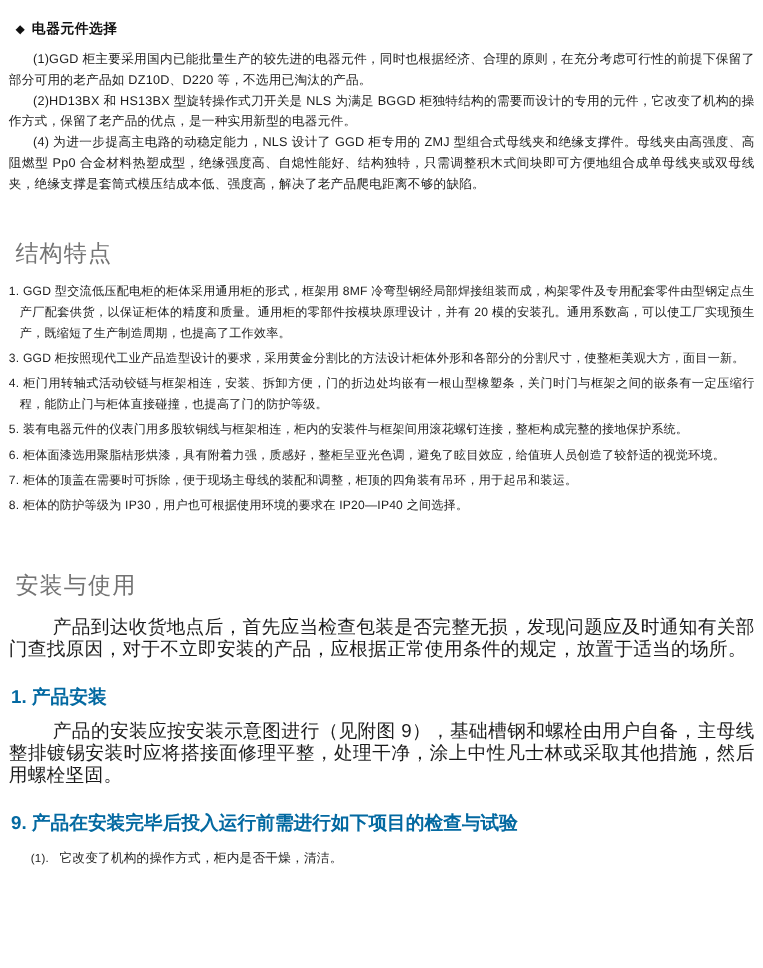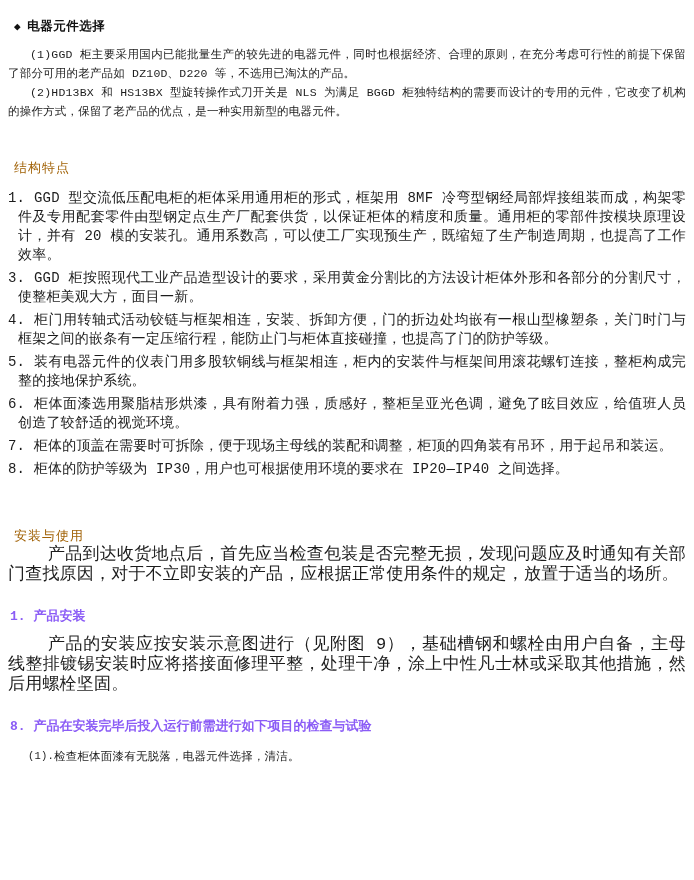--- a/index.html
+++ b/index.html
@@ -9,21 +9,20 @@
     background: #ffffff;
     font-family: "Liberation Sans", "DejaVu Sans", sans-serif;
     color: #1c1c1c;
     overflow: hidden;
   }
   .page {
     box-sizing: border-box;
     width: 694px;
     height: 880px;
     padding: 10px 8px 0 8px;
-    font-family: Liberation Mono, monospace;
   }
   
   .doc-title {
     font-size: 12.5px;
     font-weight: bold;
     color: #111111;
     margin: 8px 0 2px 6px;
     letter-spacing: 0.5px;
   }
   .doc-title .bullet { margin-right: 6px; font-size: 11px; }
@@ -32,51 +31,51 @@
     font-size: 11.5px;
     line-height: 19px;
     margin: 0;
     text-indent: 22px;
     text-align: justify;
     letter-spacing: 0.2px;
   }
   .para-block { margin-top: 10px; }
   
   .section-heading {
-    font-size: 13px;
+    font-size: 21px;
     font-weight: 400;
-    color: #a16207;
+    color: #737373;
     margin: 0 0 0 6px;
     letter-spacing: 1px;
   }
   .structure-heading { margin-top: 38px; margin-bottom: 12px; }
-  .install-heading { margin-top: 48px; }
+  .install-heading { margin-top: 48px; margin-bottom: 14px; }
   
   .feat-item {
-    font-size: 14px;
+    font-size: 11px;
     line-height: 19px;
     margin: 0 0 4px 0;
     padding-left: 10px;
     text-indent: -10px;
     text-align: justify;
     letter-spacing: 0.2px;
   }
   
   .intro-para {
     font-size: 17px;
     line-height: 20px;
     margin: 0;
     text-indent: 40px;
     text-align: justify;
     letter-spacing: 0.2px;
   }
   .sub-heading {
-    font-size: 13px;
+    font-size: 17px;
     font-weight: bold;
-    color: #8b5cf6;
+    color: #0369a1;
     margin: 22px 0 10px 2px;
   }
   .checklist { margin-top: 12px; }
   .check-item {
     font-size: 11.5px;
     line-height: 19px;
     margin: 0 0 8px 0;
     padding-left: 46px;
     position: relative;
     text-align: justify;
@@ -93,38 +92,39 @@
 <body>
 
 <div class="page">
 
   <div class="doc-title">
     <span class="bullet">◆</span><span>电器元件选择</span>
   </div>
   <div class="para-block">
     <p class="para">(1)GGD 柜主要采用国内已能批量生产的较先进的电器元件，同时也根据经济、合理的原则，在充分考虑可行性的前提下保留了部分可用的老产品如 DZ10D、D220 等，不选用已淘汰的产品。</p>
     <p class="para">(2)HD13BX 和 HS13BX 型旋转操作式刀开关是 NLS 为满足 BGGD 柜独特结构的需要而设计的专用的元件，它改变了机构的操作方式，保留了老产品的优点，是一种实用新型的电器元件。</p>
+    <p class="para">(4) 为进一步提高主电路的动稳定能力，NLS 设计了 GGD 柜专用的 ZMJ 型组合式母线夹和绝缘支撑件。母线夹由高强度、高阻燃型 Pp0 合金材料热塑成型，绝缘强度高、自熄性能好、结构独特，只需调整积木式间块即可方便地组合成单母线夹或双母线夹，绝缘支撑是套筒式模压结成本低、强度高，解决了老产品爬电距离不够的缺陷。</p>
   </div>
 
   <h2 class="section-heading structure-heading">结构特点</h2>
   <div>
     <p class="feat-item">1. GGD 型交流低压配电柜的柜体采用通用柜的形式，框架用 8MF 冷弯型钢经局部焊接组装而成，构架零件及专用配套零件由型钢定点生产厂配套供货，以保证柜体的精度和质量。通用柜的零部件按模块原理设计，并有 20 模的安装孔。通用系数高，可以使工厂实现预生产，既缩短了生产制造周期，也提高了工作效率。</p>
     <p class="feat-item">3. GGD 柜按照现代工业产品造型设计的要求，采用黄金分割比的方法设计柜体外形和各部分的分割尺寸，使整柜美观大方，面目一新。</p>
     <p class="feat-item">4. 柜门用转轴式活动铰链与框架相连，安装、拆卸方便，门的折边处均嵌有一根山型橡塑条，关门时门与框架之间的嵌条有一定压缩行程，能防止门与柜体直接碰撞，也提高了门的防护等级。</p>
     <p class="feat-item">5. 装有电器元件的仪表门用多股软铜线与框架相连，柜内的安装件与框架间用滚花螺钉连接，整柜构成完整的接地保护系统。</p>
     <p class="feat-item">6. 柜体面漆选用聚脂桔形烘漆，具有附着力强，质感好，整柜呈亚光色调，避免了眩目效应，给值班人员创造了较舒适的视觉环境。</p>
     <p class="feat-item">7. 柜体的顶盖在需要时可拆除，便于现场主母线的装配和调整，柜顶的四角装有吊环，用于起吊和装运。</p>
     <p class="feat-item">8. 柜体的防护等级为 IP30，用户也可根据使用环境的要求在 IP20—IP40 之间选择。</p>
   </div>
 
   <h2 class="section-heading install-heading">安装与使用</h2>
   <p class="intro-para">产品到达收货地点后，首先应当检查包装是否完整无损，发现问题应及时通知有关部门查找原因，对于不立即安装的产品，应根据正常使用条件的规定，放置于适当的场所。</p>
 
   <h3 class="sub-heading">1. 产品安装</h3>
   <p class="intro-para">产品的安装应按安装示意图进行（见附图 9），基础槽钢和螺栓由用户自备，主母线整排镀锡安装时应将搭接面修理平整，处理干净，涂上中性凡士林或采取其他措施，然后用螺栓坚固。</p>
 
-  <h3 class="sub-heading">8. 产品在安装完毕后投入运行前需进行如下项目的检查与试验</h3>
+  <h3 class="sub-heading">9. 产品在安装完毕后投入运行前需进行如下项目的检查与试验</h3>
   <div class="checklist">
-    <p class="check-item"><span class="num">(1).</span><span>检查柜体面漆有无脱落，电器元件选择，清洁。</span></p>
+    <p class="check-item"><span class="num">(1).</span><span>它改变了机构的操作方式，柜内是否干燥，清洁。</span></p>
 
   </div>
 
 </div>
 
 </body></html>

